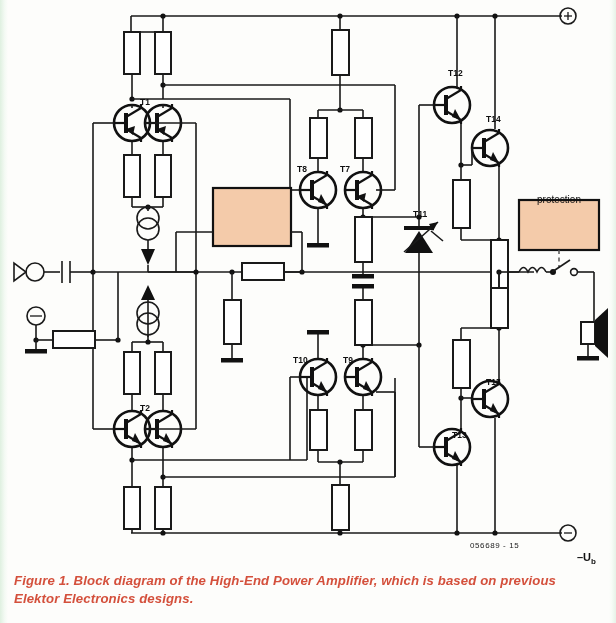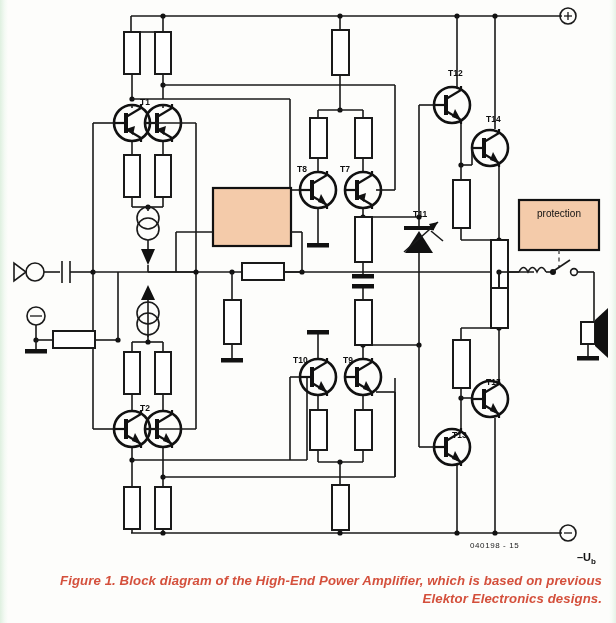--- a/index.html
+++ b/index.html
@@ -51,21 +51,20 @@
   }
   #caption {
     position: absolute;
     left: 0;
     top: 560px;
     width: 616px;
     height: 63px;
     z-index: 10;
     box-sizing: border-box;
     padding: 12px 14px 0 14px;
-    text-align: right;
   }
   #caption .cap-text {
     font-family: "Liberation Sans", sans-serif;
     font-style: italic;
     font-size: 13.2px;
     line-height: 17.5px;
     color: #d4503c;
     font-weight: 600;
     letter-spacing: 0.1px;
   }
@@ -84,21 +83,21 @@
     font-size: 9.5px;
     font-weight: bold;
     color: #111;
     text-align: center;
     line-height: 11.5px;
     z-index: 20;
     pointer-events: none;
     font-family: "Liberation Sans", sans-serif;
   }
   #ic1-label { left: 214px; top: 196px; width: 74px; }
-  #prot-label { left: 521px; top: 208px; width: 76px; font-weight: normal; font-size: 10px;}
+  #prot-label { left: 521px; top: 194px; width: 76px; font-weight: normal; font-size: 10px;}
   .railtag {
     position: absolute;
     font-size: 11px;
     font-weight: bold;
     color: #111;
     z-index: 20;
     font-family: "Liberation Sans", sans-serif;
   }
   #plus-ub { left: 609px; top: 9px; padding-left: 12px; }
   #minus-ub { left: 577px; top: 525px; margin-top: 26px; }
@@ -508,19 +507,19 @@
   <div class="blocklabel" id="prot-label">protection</div>
 
   <div class="railtag" id="plus-ub">
     <span>+U</span><sub>b</sub>
   </div>
 
   <div class="railtag" id="minus-ub">
     <span>–U</span><sub>b</sub>
   </div>
 
-  <div class="partnum">040198 - 15</div>
+  <div class="partnum">056689 - 15</div>
 
   <div id="caption">
     <div class="cap-text">Figure 1. Block diagram of the High-End Power Amplifier, which is based on previous Elektor Electronics designs.</div>
   </div>
 
 </div>
 
 </body></html>

